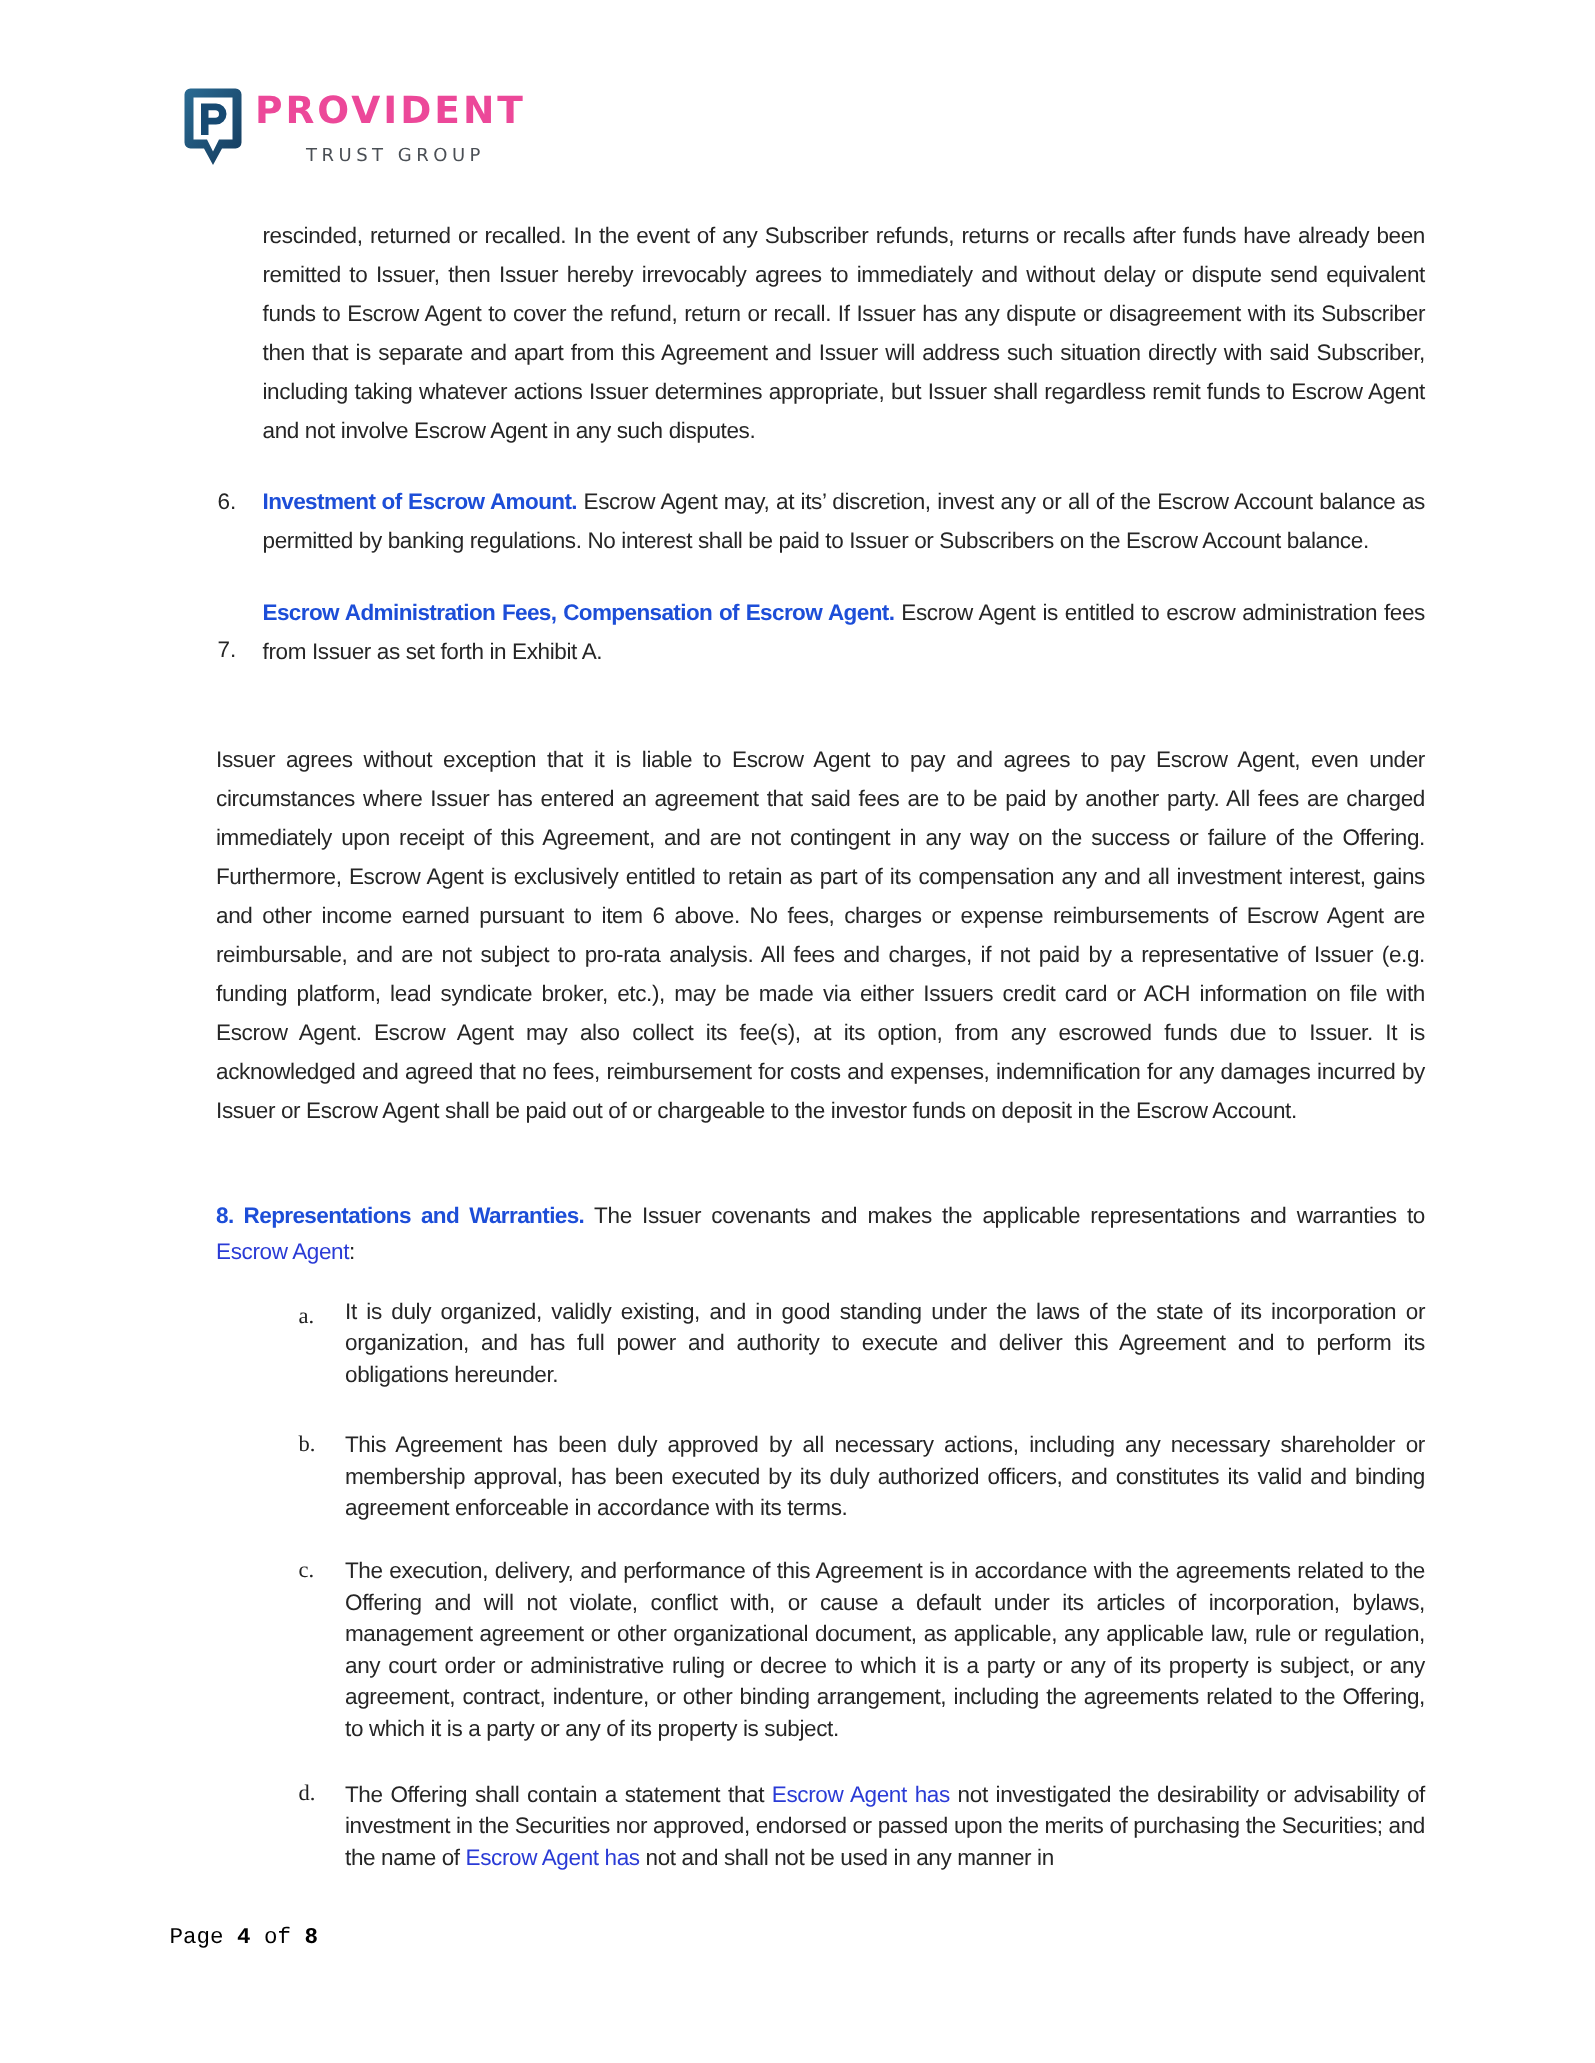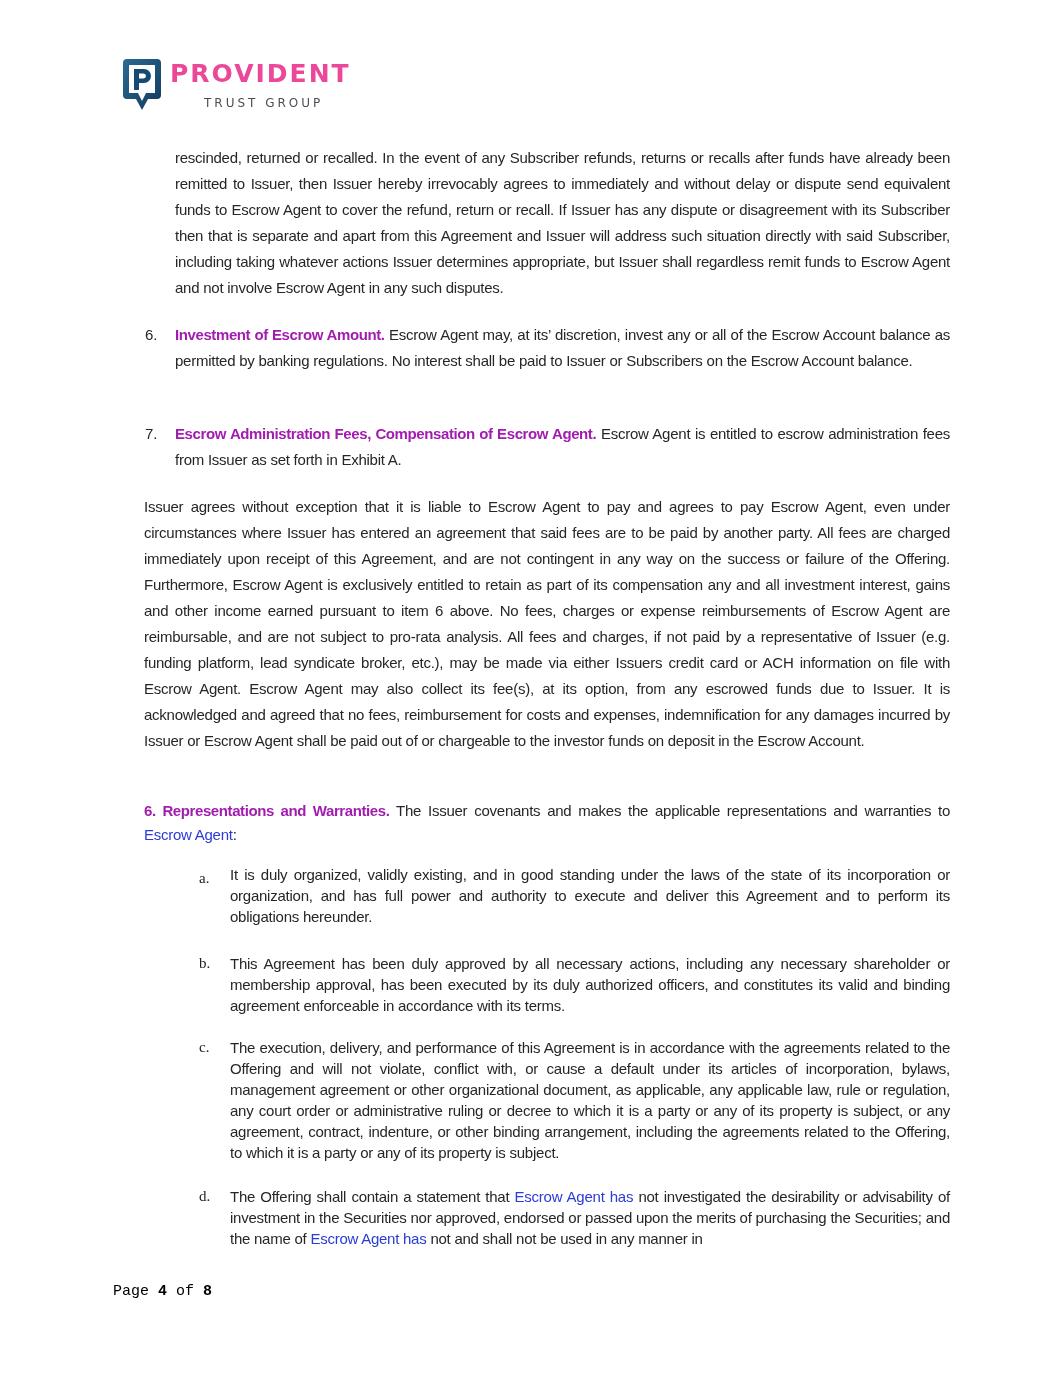--- a/index.html
+++ b/index.html
@@ -6,21 +6,21 @@
   body { width:1063px; height:1375px; position:relative; overflow:hidden;
          font-family: "Liberation Sans Narrow", "Liberation Sans", sans-serif; color:#262626; }
   .logo { position:absolute; left:122px; top:58px; height:56px; width:240px; }
   .logo-mark { position:absolute; left:0; top:0; width:40px; height:54px; }
   .logo-name { position:absolute; left:48px; top:2px; font-family:"DejaVu Sans", sans-serif; font-weight:bold;
                font-size:25px; letter-spacing:2px; color:#ec4899; line-height:28px; }
   .logo-sub { position:absolute; left:82px; top:28px; font-family:"DejaVu Sans", sans-serif; font-size:12px;
               letter-spacing:3px; color:#4a4f55; line-height:14px;margin-top:10px; }
   .text { position:absolute; font-size:15px; line-height:26px; text-align:justify; color:#262626;
           letter-spacing:-0.25px; }
-  .text b { font-weight:bold; color:#a21caf; letter-spacing:-0.4px; }
+  .text b { font-weight:bold; color:#1d4ed8; letter-spacing:-0.4px; }
   .num { position:absolute; font-size:15px; line-height:26px; color:#262626; }
   .sub { position:absolute; font-size:15px; line-height:21px; text-align:justify; color:#262626; letter-spacing:-0.25px; }
   .sublabel { position:absolute; font-family:"Liberation Serif", serif; font-size:15px; line-height:21px; color:#222; }
   .link { color:#2a3bd6; text-decoration-color:#9aa3e8; }
   .footer { position:absolute; left:113px; top:1283px; font-family:Liberation Mono, monospace; font-size:15px; color:#000000; }
   .footer b { font-weight:bold; }
 </style>
 </head>
 <body>
 
@@ -39,25 +39,25 @@
   <div class="logo-name">PROVIDENT</div>
   <div class="logo-sub">TRUST GROUP</div>
 </div>
 
 <div class="text" style="left:175px; top:145px; width:775px;">rescinded, returned or recalled. In the event of any Subscriber refunds, returns or recalls after funds have already been remitted to Issuer, then Issuer hereby irrevocably agrees to immediately and without delay or dispute send equivalent funds to Escrow Agent to cover the refund, return or recall. If Issuer has any dispute or disagreement with its Subscriber then that is separate and apart from this Agreement and Issuer will address such situation directly with said Subscriber, including taking whatever actions Issuer determines appropriate, but Issuer shall regardless remit funds to Escrow Agent and not involve Escrow Agent in any such disputes.</div>
 
 <div class="num" style="left:145px; top:322px;">6.</div>
 <div class="text" style="left:175px; top:322px; width:775px;"><b>Investment of Escrow Amount.</b><span> Escrow Agent may, at its’ discretion, invest any or all of the Escrow Account balance as permitted by banking regulations.  No interest shall be paid to Issuer or Subscribers on the Escrow Account balance.</span></div>
 
 <div class="num" style="left:145px; top:421px;">7.</div>
-<div class="text" style="left:175px; top:421px; width:775px;"><b>Escrow Administration Fees, Compensation of Escrow Agent.</b><span> Escrow Agent is entitled to escrow administration fees from Issuer as set forth in Exhibit A.</span></div>
+<div class="text" style="left:175px; top:396px; width:775px;"><b>Escrow Administration Fees, Compensation of Escrow Agent.</b><span> Escrow Agent is entitled to escrow administration fees from Issuer as set forth in Exhibit A.</span></div>
 
 <div class="text" style="left:144px; top:494px; width:806px;"> Issuer agrees without exception that it is liable to Escrow Agent to pay and agrees to pay Escrow Agent, even under circumstances where Issuer has entered an agreement that said fees are to be paid by another party. All fees are charged immediately upon receipt of this Agreement, and are not contingent in any way on the success or failure of the Offering. Furthermore, Escrow Agent is exclusively entitled to retain as part of its compensation any and all investment interest, gains and other income earned pursuant to item 6 above. No fees, charges or expense reimbursements of Escrow Agent are reimbursable, and are not subject to pro-rata analysis. All fees and charges, if not paid by a representative of Issuer (e.g. funding platform, lead syndicate broker, etc.), may be made via either Issuers credit card or ACH information on file with Escrow Agent. Escrow Agent may also collect its fee(s), at its option, from any escrowed funds due to Issuer. It is acknowledged and agreed that no fees, reimbursement for costs and expenses, indemnification for any damages incurred by Issuer or Escrow Agent shall be paid out of or chargeable to the investor funds on deposit in the Escrow Account.</div>
 
-<div class="text" style="left:144px; top:799px; width:806px; line-height:24px;"><b>6. Representations and Warranties.</b><span> The Issuer covenants and makes the applicable representations and warranties to </span><span class="link">Escrow Agent</span><span>:</span></div>
+<div class="text" style="left:144px; top:799px; width:806px; line-height:24px;"><b>8. Representations and Warranties.</b><span> The Issuer covenants and makes the applicable representations and warranties to </span><span class="link">Escrow Agent</span><span>:</span></div>
 
 <div class="sublabel" style="left:199px; top:868px;">a.</div>
 <div class="sub" style="left:230px; top:864px; width:720px;">It is duly organized, validly existing, and in good standing under the laws of the state of its incorporation or organization, and has full power and authority to execute and deliver this Agreement and to perform its obligations hereunder.</div>
 
 <div class="sublabel" style="left:199px; top:953px;">b.</div>
 <div class="sub" style="left:230px; top:953px; width:720px;">This Agreement has been duly approved by all necessary actions, including any necessary shareholder or membership approval, has been executed by its duly authorized officers, and constitutes its valid and binding agreement enforceable in accordance with its terms.</div>
 
 <div class="sublabel" style="left:199px; top:1037px;">c.</div>
 <div class="sub" style="left:230px; top:1037px; width:720px;">The execution, delivery, and performance of this Agreement is in accordance with the agreements related to the Offering and will not violate, conflict with, or cause a default under its articles of incorporation, bylaws, management agreement or other organizational document, as applicable, any applicable law, rule or regulation, any court order or administrative ruling or decree to which it is a party or any of its property is subject, or any agreement, contract, indenture, or other binding arrangement, including the agreements related to the Offering, to which it is a party or any of its property is subject.</div>
 

